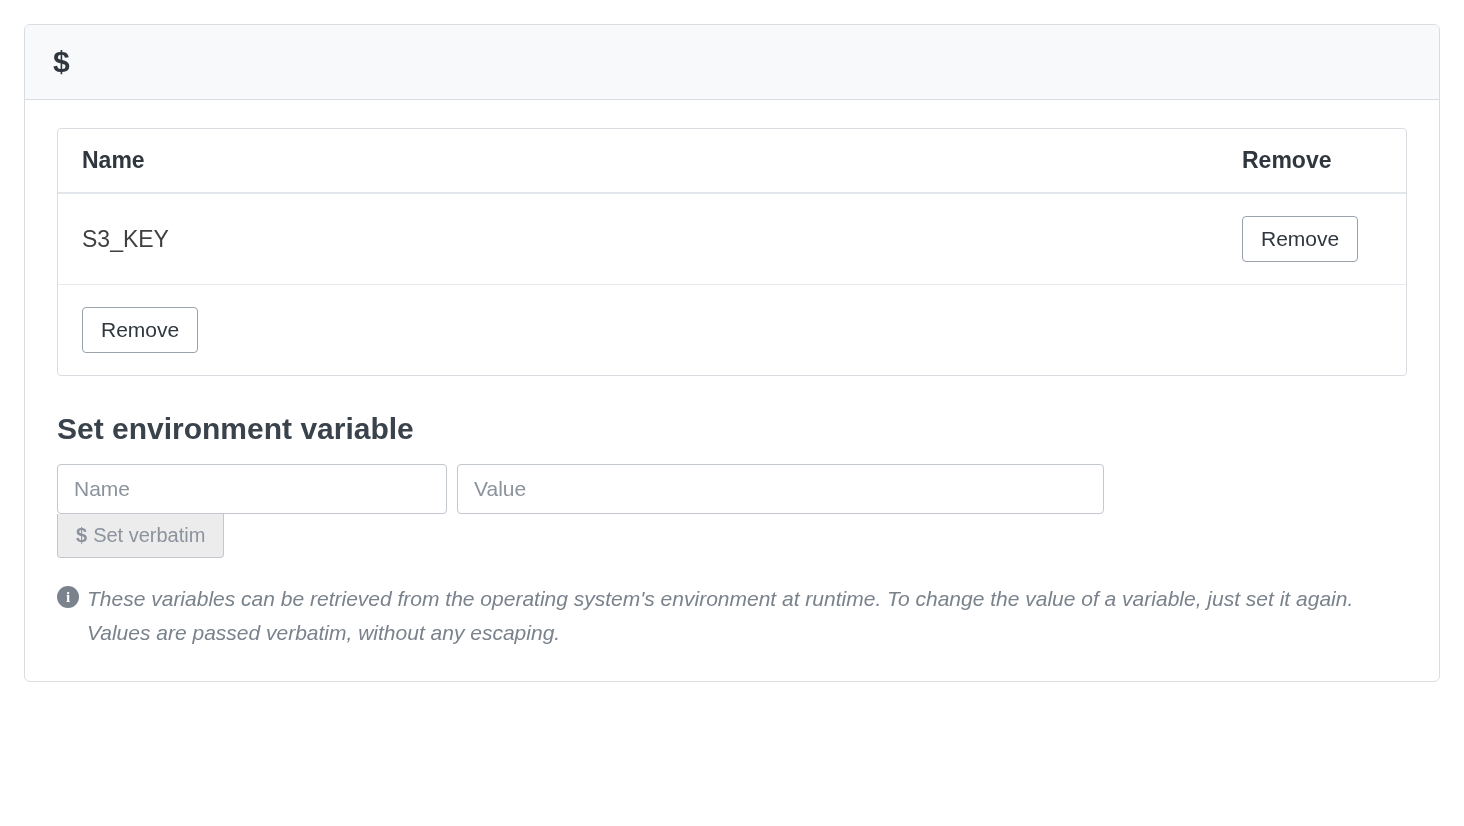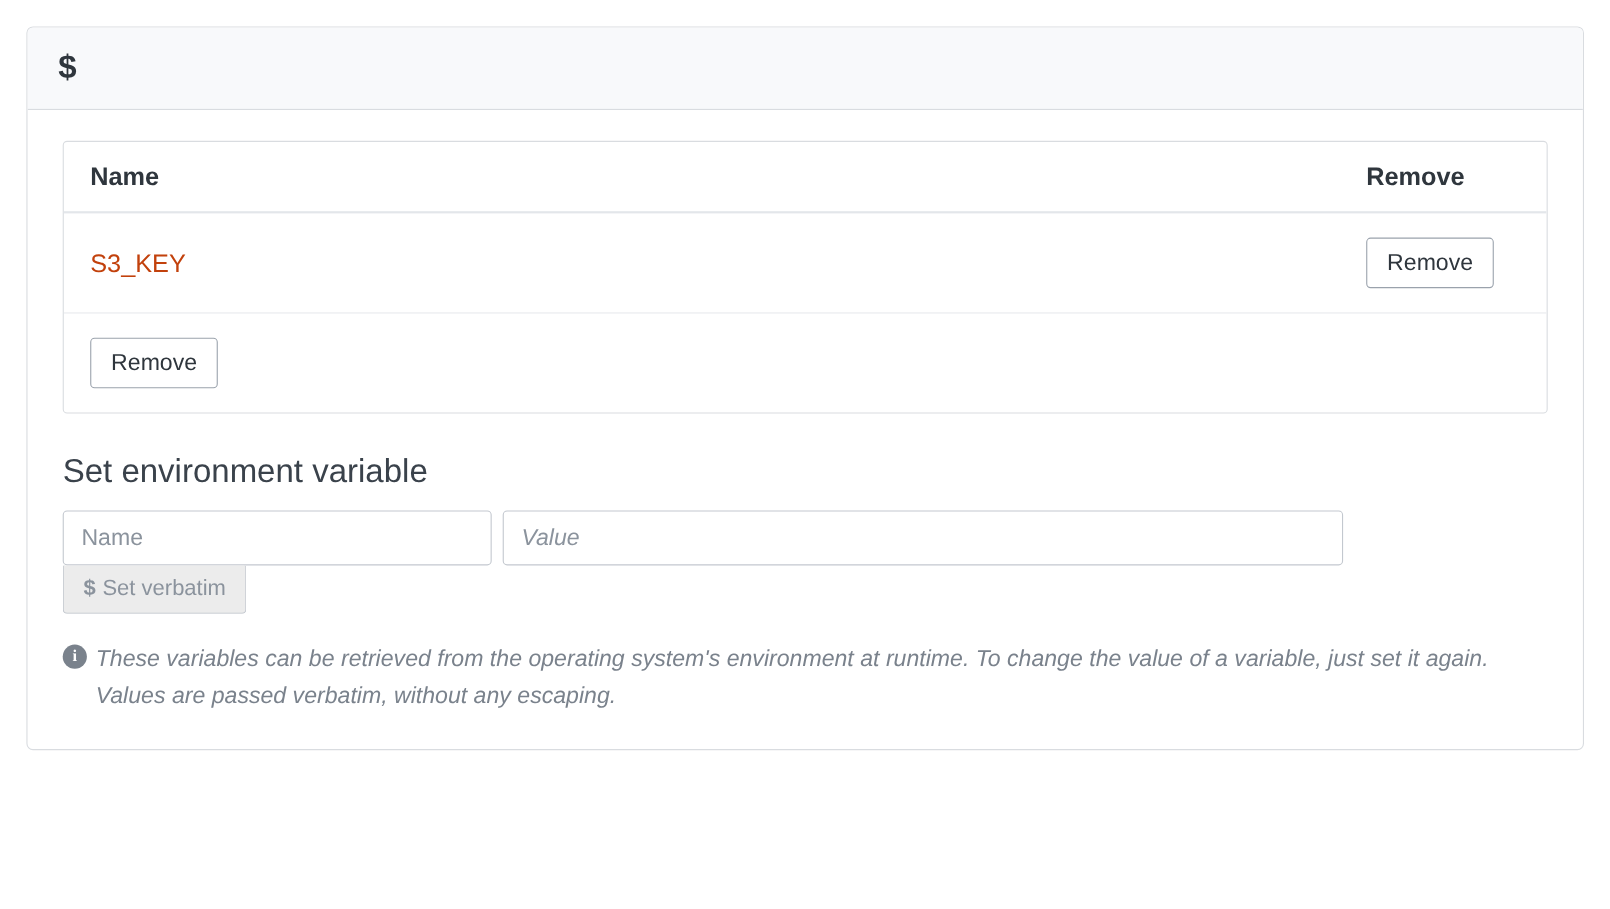--- a/index.html
+++ b/index.html
@@ -61,56 +61,56 @@
   .var-row {
     display: flex;
     align-items: center;
     padding: 22px 24px;
     border-bottom: 1px solid #e8eaed;
   }
   .var-row:last-child { border-bottom: none; }
   .var-row .var-name {
     flex: 1;
     font-size: 23px;
-    color: #c2410c;
+    color: #404040;
   }
   .var-row .remove-cell { width: 140px; }
   .remove-btn {
     border: 1px solid #9aa2ac;
     background: #fff;
     color: #2f363d;
     font-size: 21px;
     padding: 10px 18px;
     border-radius: 4px;
     cursor: pointer;
     font-family: inherit;
   }
   .set-section { margin-top: 36px; }
   .set-section h2 {
     font-size: 30px;
-    font-weight: 400;
+    font-weight: 700;
     color: #3a424b;
     margin-bottom: 18px;
   }
   .input-row {
     display: flex;
     gap: 10px;
     margin-bottom: 0;
   }
   .text-input {
     border: 1px solid #c3c8cf;
     border-radius: 4px;
     padding: 12px 16px;
     font-size: 21px;
     color: #2f363d;
     font-family: inherit;
   }
   .text-input::placeholder { color: #8b939d; }
   .name-input { width: 390px; }
-  .value-input { width: 764px; font-style: italic; }
+  .value-input { width: 647px; }
   .set-btn {
     display: inline-flex;
     align-items: center;
     gap: 6px;
     border: 1px solid #c3c8cf;
     border-top: none;
     background: #ececec;
     color: #8b939d;
     font-size: 20px;
     padding: 10px 18px;

